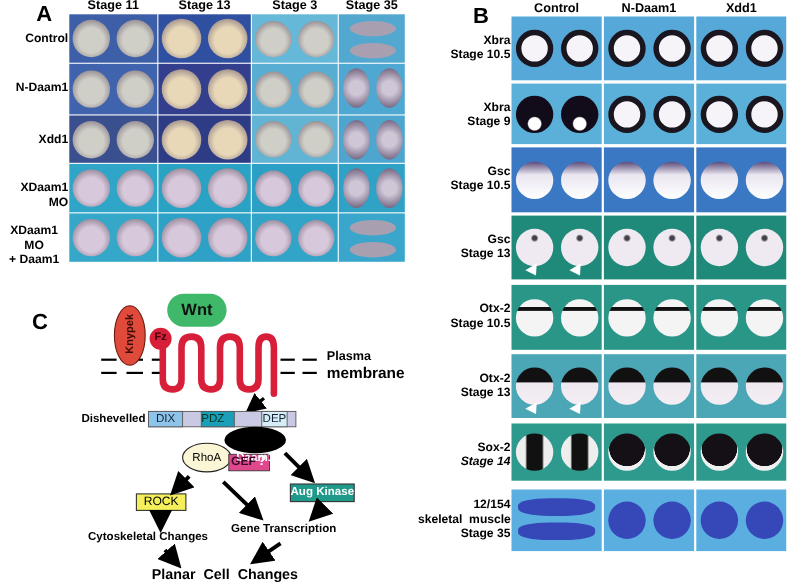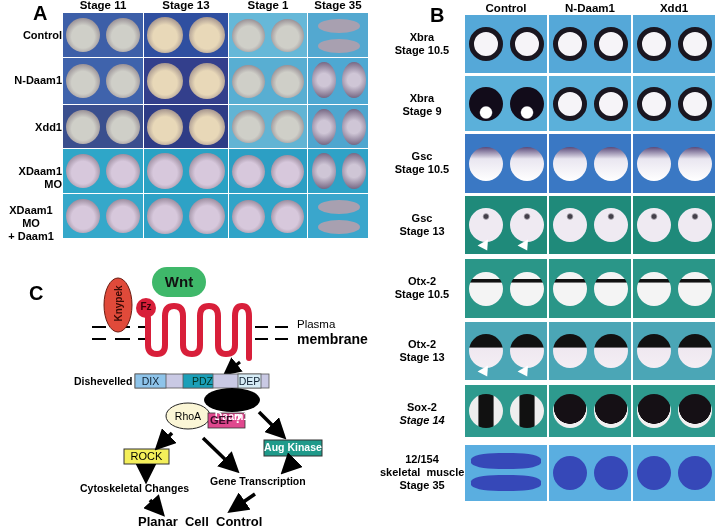--- a/index.html
+++ b/index.html
@@ -3,30 +3,30 @@
 <meta charset="utf-8">
 <style>
   html,body{margin:0;padding:0;background:#fff;}
   body{width:715px;height:532px;position:relative;overflow:hidden;font-family:"Liberation Sans",sans-serif;color:#000;}
   .abs{position:absolute;}
   .panel-letter{font-weight:bold;font-size:20px;}
   .hdr{font-weight:bold;font-size:11.5px;text-align:center;}
   .rowlbl{font-weight:bold;font-size:11px;text-align:right;line-height:13px;}
   .cell{position:absolute;overflow:hidden;}
   .emb{position:absolute;border-radius:50%;}
-  .lbl-center{text-align:center;}
+  .lbl-center{}
 </style>
 </head>
 <body>
 
 <div class="abs panel-letter" style="left:33px;top:2px;">A</div>
 <div id="panelA">
     <div class="abs hdr" style="left: 63px; top: -1px; width: 80px;">Stage 11</div>
     <div class="abs hdr" style="left: 144px; top: -1px; width: 84px;">Stage 13</div>
-    <div class="abs hdr" style="left: 229px; top: -1px; width: 78px;">Stage 1</div>
+    <div class="abs hdr" style="left: 229px; top: -1px; width: 78px;">Stage 3</div>
     <div class="abs hdr" style="left: 308px; top: -1px; width: 60px;">Stage 35</div>
     <div class="abs rowlbl" style="left: 0px; width: 62px; top: 29px;">
       <div>Control</div>
     </div>
     <div class="cell" style="left: 63px; top: 13px; width: 80px; height: 44px; background: rgb(61, 95, 168);">
       <div class="emb" style="width: 34px; height: 34px; left: 3px; top: 5px; background: radial-gradient(circle at 50% 55%, rgb(207, 207, 200) 45%, rgb(106, 90, 106) 100%);"></div>
       <div class="emb" style="width: 34px; height: 34px; left: 43px; top: 5px; background: radial-gradient(circle at 50% 55%, rgb(207, 207, 200) 45%, rgb(106, 90, 106) 100%);"></div>
     </div>
     <div class="cell" style="left: 144px; top: 13px; width: 84px; height: 44px; background: rgb(47, 79, 160);">
       <div class="emb" style="width: 36px; height: 36px; left: 3px; top: 4px; background: radial-gradient(circle at 50% 55%, rgb(232, 216, 184) 45%, rgb(106, 90, 106) 100%);"></div>
@@ -315,27 +315,27 @@
     <line x1="146" y1="466" x2="146" y2="474" marker-end="url(#ah)"></line>
     <line x1="295" y1="460" x2="288" y2="467" marker-end="url(#ah)"></line>
     <line x1="150" y1="500" x2="158" y2="509" marker-end="url(#ah)"></line>
     <line x1="255" y1="494" x2="236" y2="507" marker-end="url(#ah)"></line>
   </g>
 </svg>
 
 <div class="abs" style="left:152px;top:273px;width:54px;text-align:center;font-weight:bold;font-size:15px;color:#111;">Wnt</div>
 <div class="abs" style="left:92px;top:298px;width:52px;text-align:center;font-weight:bold;font-size:10px;color:#3a0a05;transform:rotate(-90deg);">Knypek</div>
 <div class="abs" style="left:136px;top:301px;width:20px;text-align:center;font-weight:bold;font-size:10px;color:#3a0008;">Fz</div>
-<div class="abs" style="left:297px;top:318px;font-weight:normal;font-size:11.5px;">Plasma</div>
+<div class="abs" style="left:297px;top:318px;font-weight:bold;font-size:11.5px;">Plasma</div>
 <div class="abs" style="left:297px;top:331px;font-weight:bold;font-size:14px;">membrane</div>
 <div class="abs" style="left:74px;top:375px;font-weight:bold;font-size:10.5px;">Dishevelled</div>
 <div class="abs" style="left:135px;top:375px;width:31px;text-align:center;font-size:10.5px;color:#123;">DIX</div>
-<div class="abs" style="left:183px;top:375px;width:30px;text-align:right;font-size:10.5px;color:#032;">PDZ</div>
+<div class="abs" style="left:183px;top:375px;width:30px;text-align:left;font-size:10.5px;color:#032;">PDZ</div>
 <div class="abs" style="left:238px;top:375px;width:23px;text-align:center;font-size:10.5px;color:#123;">DEP</div>
 <div class="abs" style="left:204px;top:393px;width:56px;text-align:center;font-weight:bold;font-size:10.5px;color:#fff;margin-top:17px;">Daam1</div>
 <div class="abs" style="left:166px;top:410px;width:44px;text-align:center;font-size:10.5px;">RhoA</div>
 <div class="abs" style="left:210px;top:414px;font-weight:bold;font-size:11px;color:#3a0a28;">GEF</div>
 <div class="abs" style="left:234px;top:411px;font-weight:bold;font-size:13px;color:#fff;">?</div>
 <div class="abs" style="left:124px;top:450px;width:45px;text-align:center;font-size:11px;">ROCK</div>
 <div class="abs" style="left:264px;top:441px;width:58px;text-align:center;font-weight:bold;font-size:10.5px;color:#fff;">Aug Kinase</div>
 <div class="abs" style="left:80px;top:482px;font-weight:bold;font-size:10.5px;">Cytoskeletal Changes</div>
 <div class="abs" style="left:210px;top:475px;font-weight:bold;font-size:10.5px;">Gene Transcription</div>
-<div class="abs" style="left:138px;top:514px;font-weight:bold;font-size:13px;white-space:pre;">Planar  Cell  Control</div>
+<div class="abs" style="left:138px;top:514px;font-weight:bold;font-size:13px;white-space:pre;">Planar  Cell  Changes</div>
 
 </body></html>

